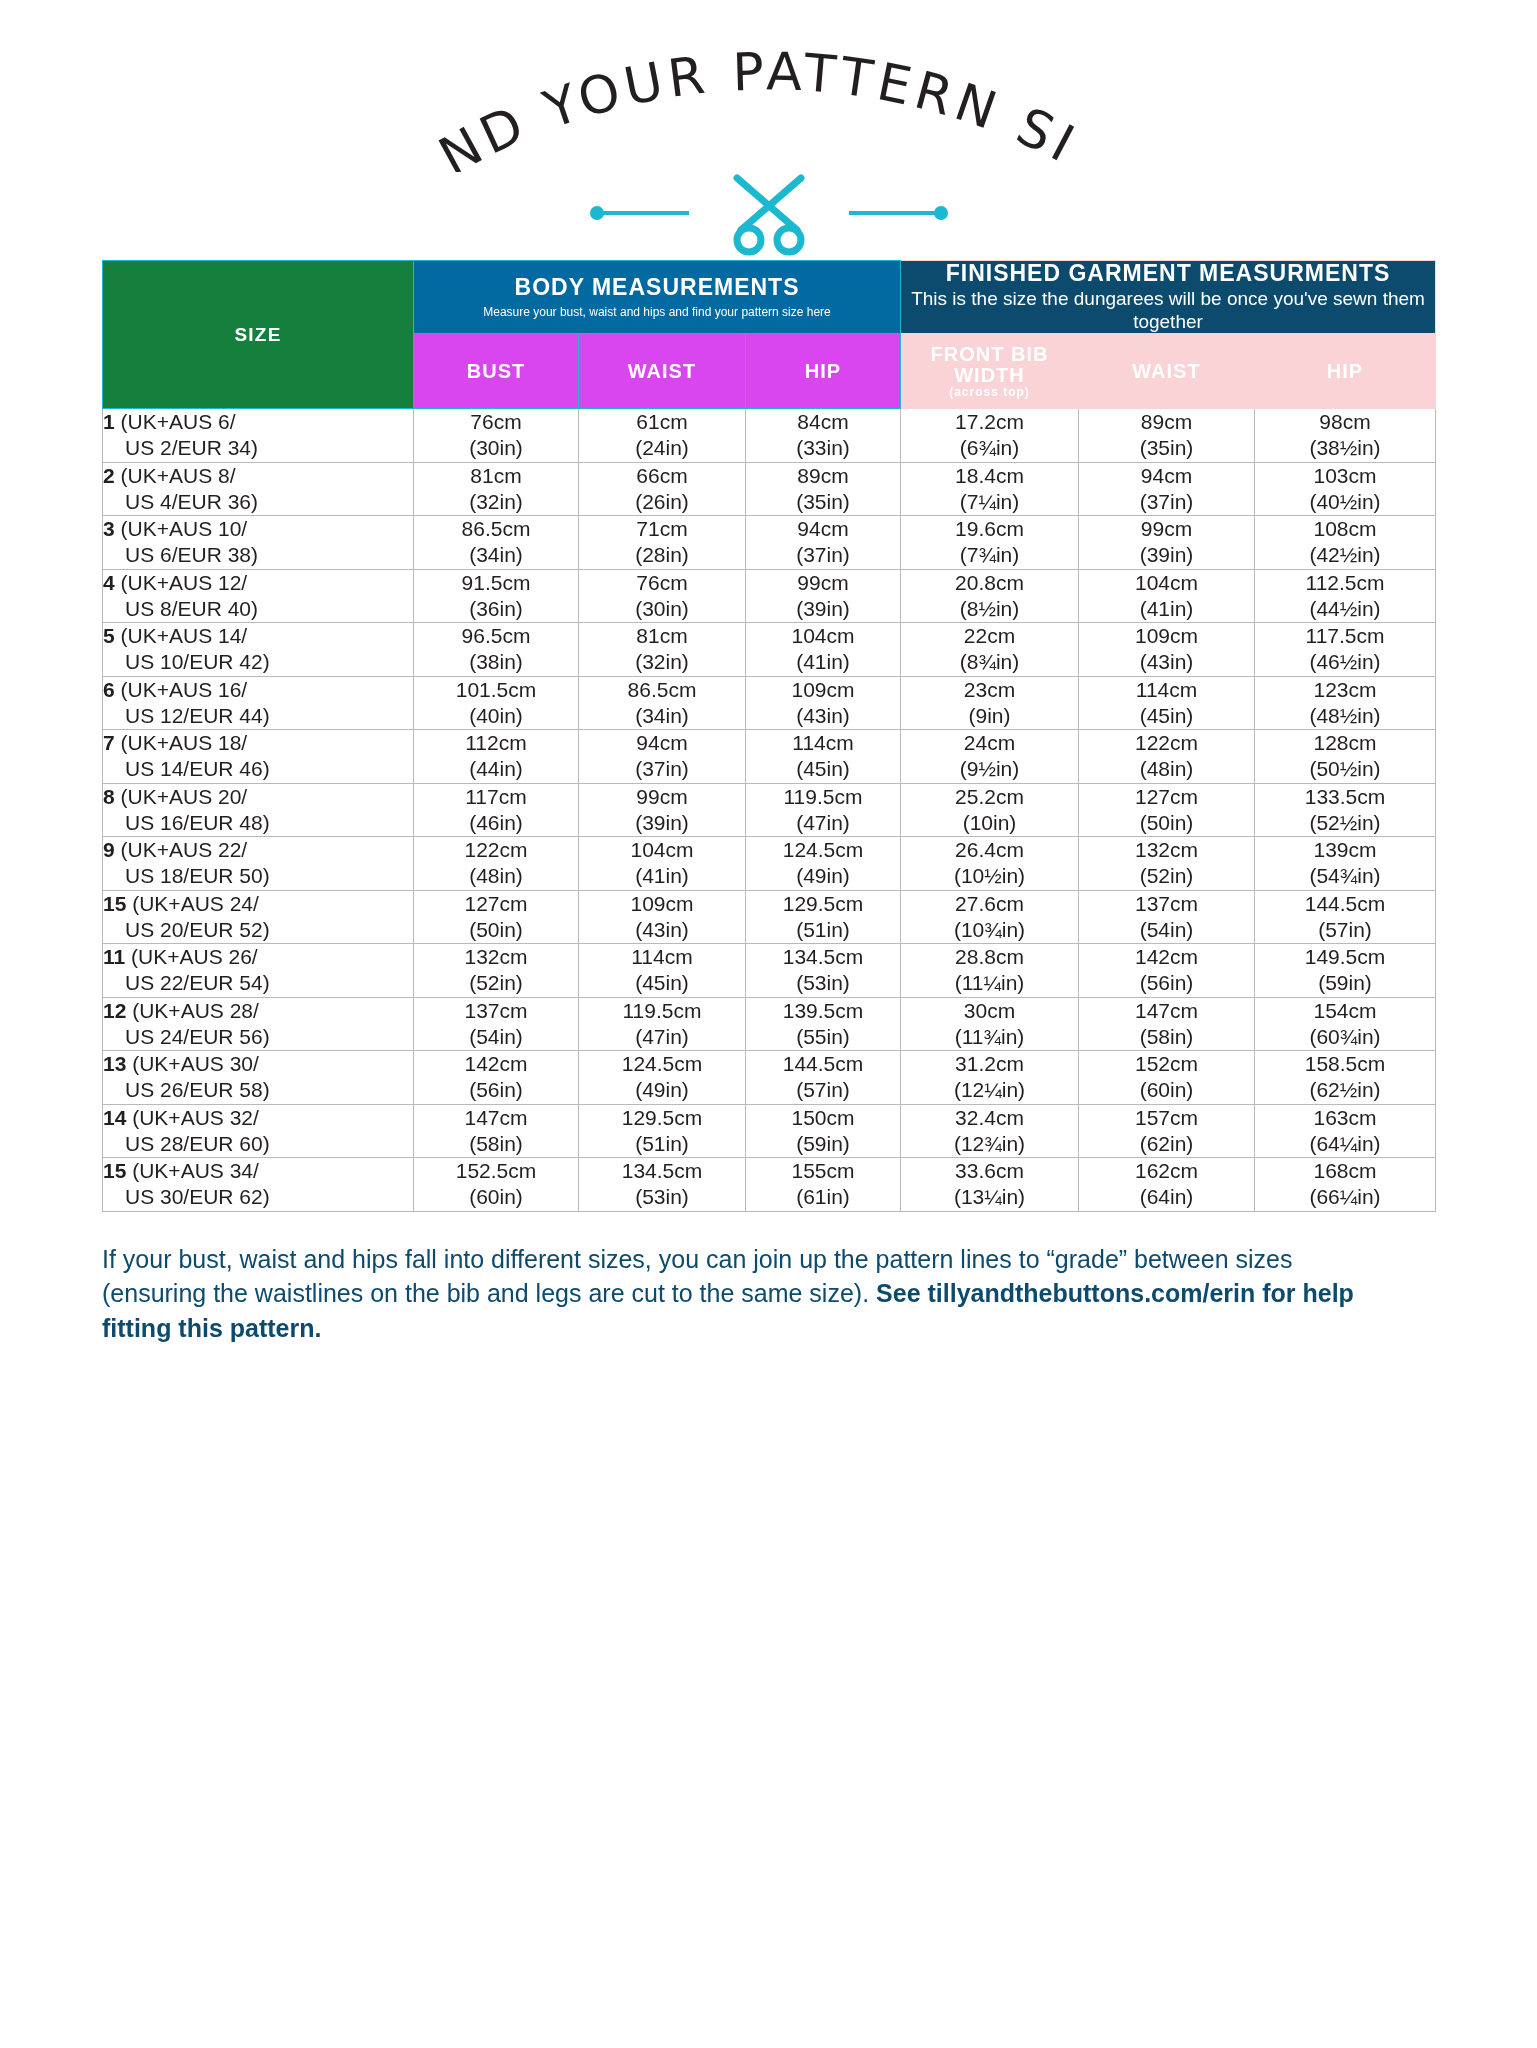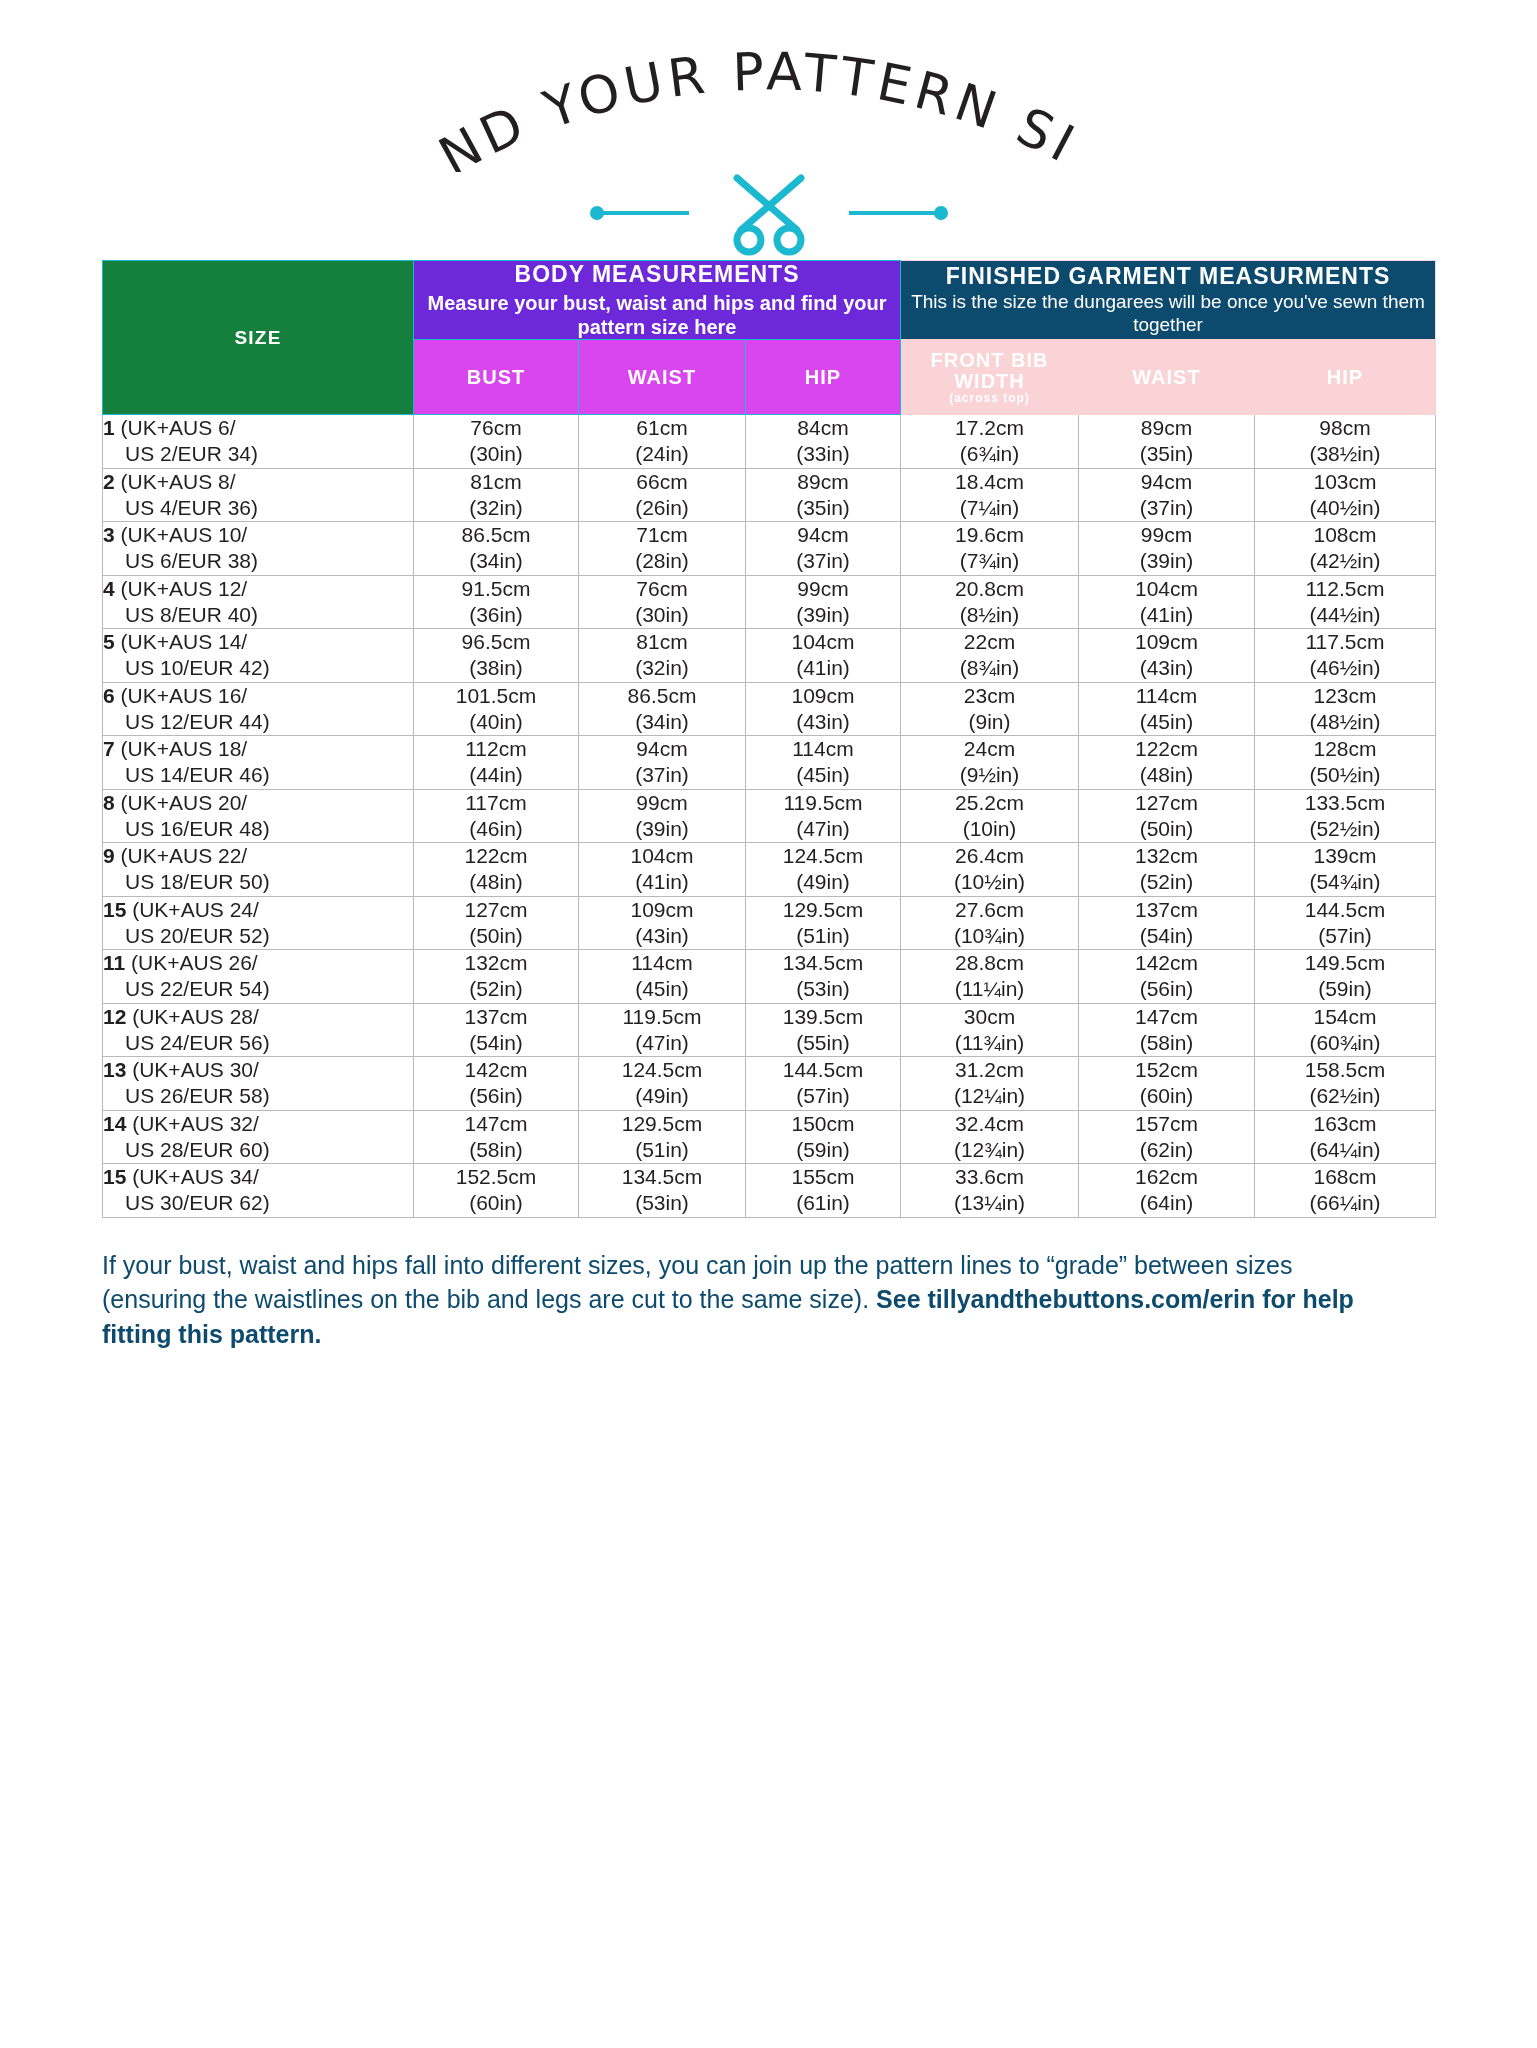--- a/index.html
+++ b/index.html
@@ -76,39 +76,39 @@
     color: #ffffff;
     font-size: 19px;
     font-weight: bold;
     letter-spacing: 1.2px;
     text-align: center;
     vertical-align: middle;
     width: 310px;
     border-color: #1cb8cf !important;
   }
   .th-body {
-    background: #6d28d9;
+    background: #0369a1;
     color: #ffffff;
     text-align: center;
     vertical-align: middle;
     padding: 16px 10px 18px 10px;
     border-color: #1cb8cf !important;
   }
   .th-body .big {
     display: block;
     font-size: 23px;
     font-weight: bold;
     letter-spacing: 1px;
     margin-bottom: 4px;
   }
   .th-body .sub {
     display: block;
-    font-size: 20px;
+    font-size: 12px;
     line-height: 1.18;
-    font-weight: bold;
+    font-weight: normal;
   }
   .th-fin {
     background: #0c4a6e;
     color: #ffffff;
     text-align: center;
     vertical-align: middle;
     padding: 16px 14px 18px 14px;
     border-color: #f9d3d6 !important;
   }
   .th-fin .big {

